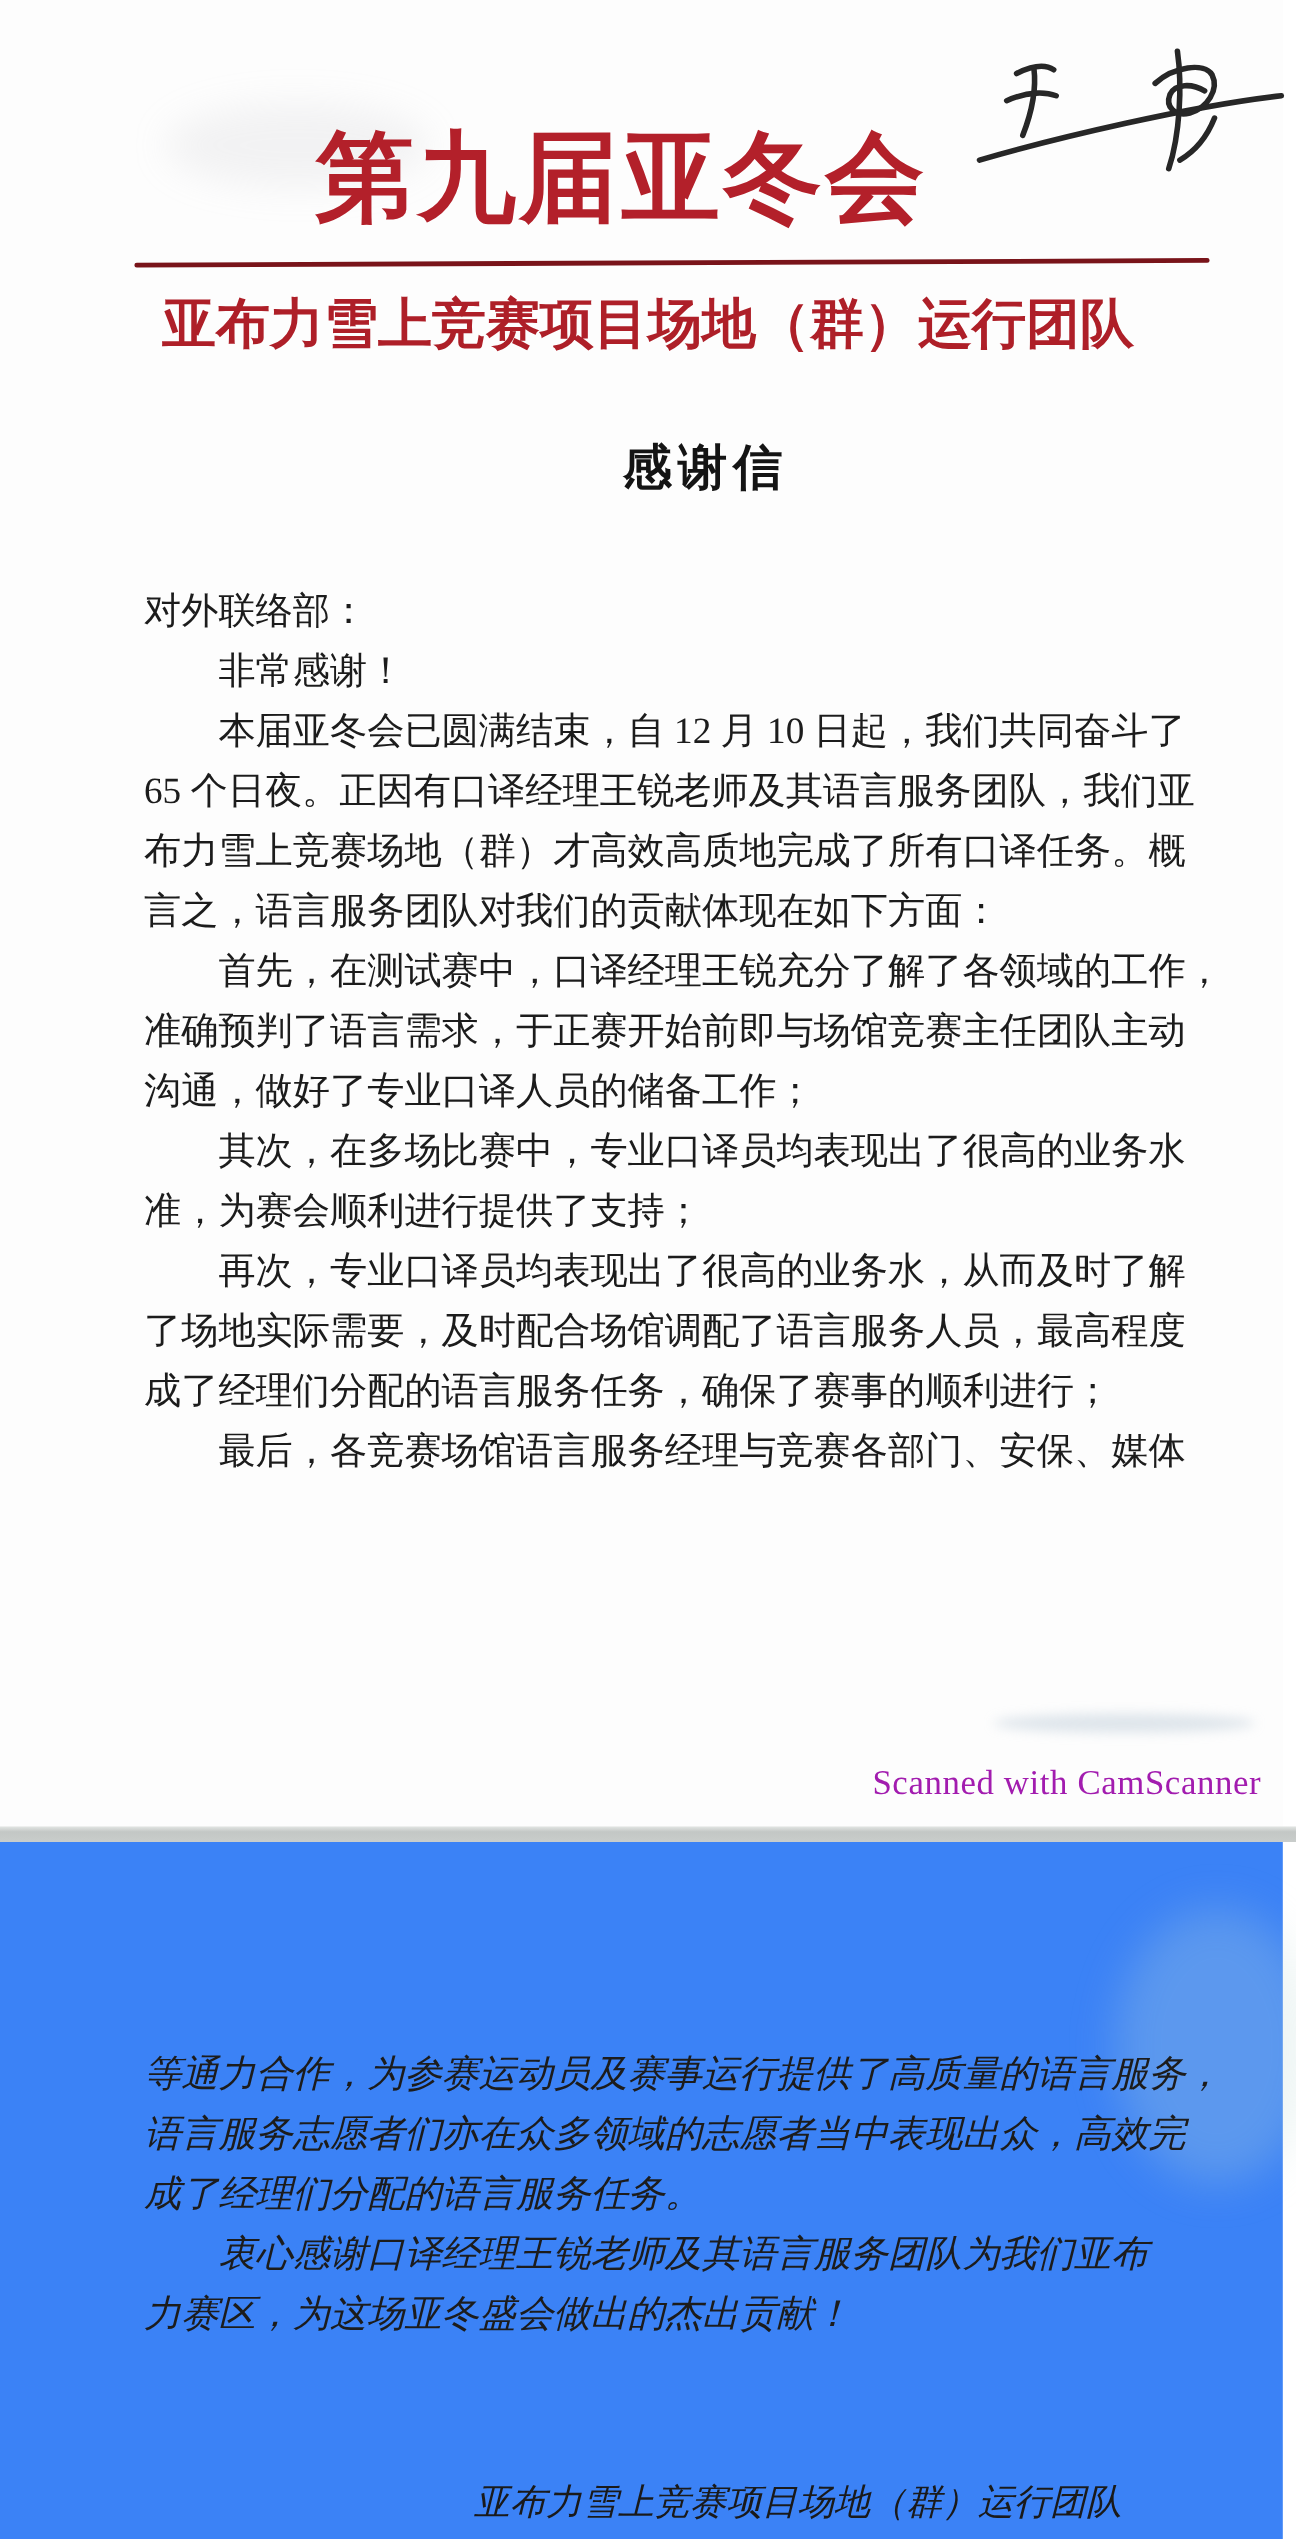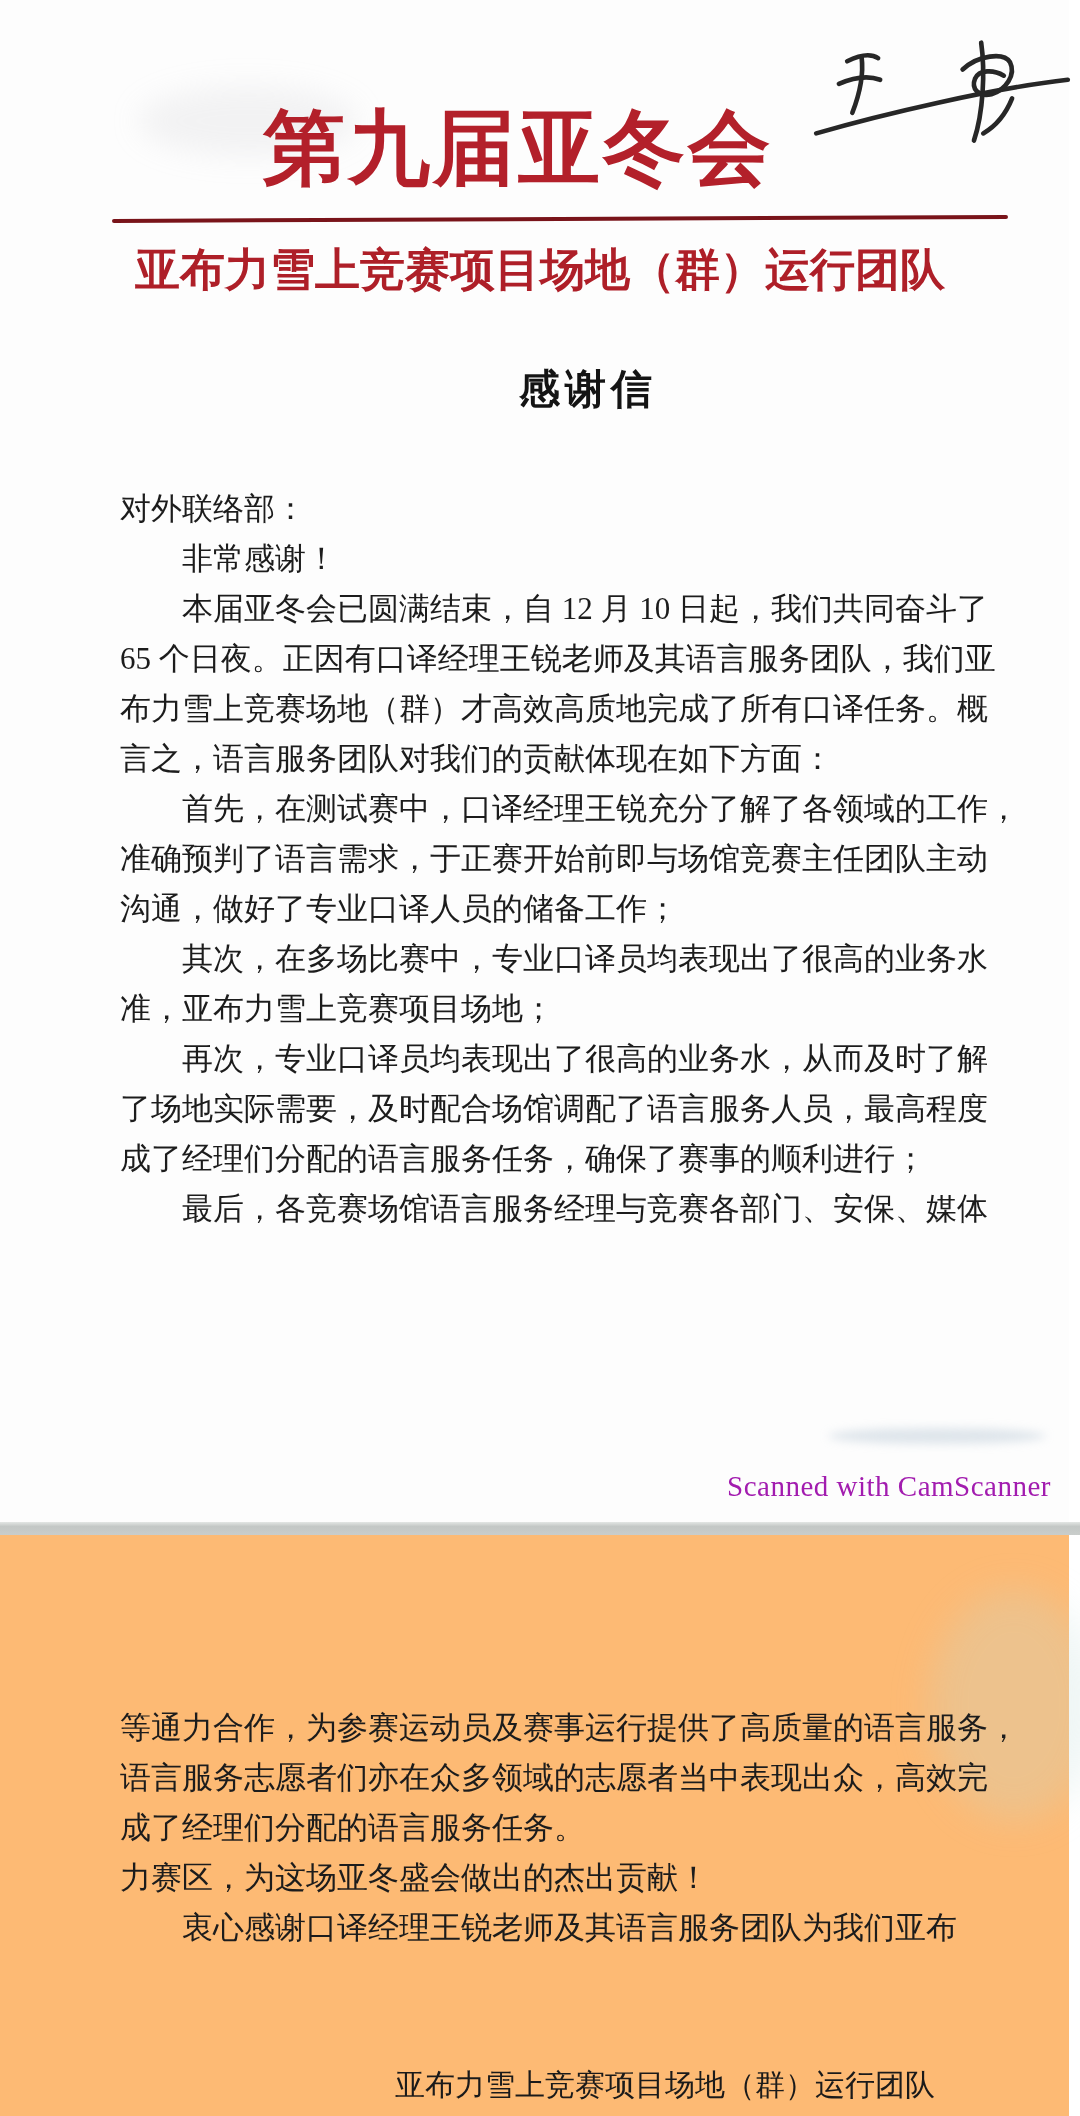--- a/index.html
+++ b/index.html
@@ -4,21 +4,21 @@
 <style>
   html, body { margin:0; padding:0; }
   body {
     width:1080px; height:2116px; position:relative; overflow:hidden;
     background:#ffffff;
     font-family:"Liberation Serif","DejaVu Serif",serif;
     color:#1c1c1c;
   }
   .page { position:absolute; left:0; width:1069px; background:#fdfdfd; }
   #page1 { top:0; height:1522px; }
-  #page2 { top:1535px; height:581px; background:#fdba74; }
+  #page2 { top:1535px; height:581px; background:#3b82f6;font-style:italic; }
 
   .divider {
     position:absolute; top:1522px; left:0; width:1080px; height:13px;
     background:linear-gradient(180deg,#e3e6e4 0%, #c3c7c5 35%, #c9cdcb 100%);
   }
 
   .org-title {
     position:absolute; top:94px; left:0; width:1080px; text-align:center;
     font-size:82px; font-weight:bold; color:#b3202a; letter-spacing:3px;
     transform:translateX(-22px); white-space:nowrap;
@@ -102,21 +102,21 @@
       <div class="line">对外联络部：</div>
       <div class="line indent">非常感谢！</div>
       <div class="line indent">本届亚冬会已圆满结束，自 12 月 10 日起，我们共同奋斗了</div>
       <div class="line">65 个日夜。正因有口译经理王锐老师及其语言服务团队，我们亚</div>
       <div class="line">布力雪上竞赛场地（群）才高效高质地完成了所有口译任务。概</div>
       <div class="line">言之，语言服务团队对我们的贡献体现在如下方面：</div>
       <div class="line indent">首先，在测试赛中，口译经理王锐充分了解了各领域的工作，</div>
       <div class="line">准确预判了语言需求，于正赛开始前即与场馆竞赛主任团队主动</div>
       <div class="line">沟通，做好了专业口译人员的储备工作；</div>
       <div class="line indent">其次，在多场比赛中，专业口译员均表现出了很高的业务水</div>
-      <div class="line">准，亚布力雪上竞赛项目场地；</div>
+      <div class="line">准，为赛会顺利进行提供了支持；</div>
       <div class="line indent">再次，专业口译员均表现出了很高的业务水，从而及时了解</div>
       <div class="line">了场地实际需要，及时配合场馆调配了语言服务人员，最高程度</div>
       <div class="line">成了经理们分配的语言服务任务，确保了赛事的顺利进行；</div>
       <div class="line indent">最后，各竞赛场馆语言服务经理与竞赛各部门、安保、媒体</div>
     </div>
 
   <div class="smudge"></div>
 
   <div class="watermark">Scanned with CamScanner</div>
 </div>
@@ -124,18 +124,18 @@
 <div class="divider"></div>
 
 <div class="page" id="page2">
 
   <div class="haze"></div>
 
   <div class="body-block" id="body2">
       <div class="line">等通力合作，为参赛运动员及赛事运行提供了高质量的语言服务，</div>
       <div class="line">语言服务志愿者们亦在众多领域的志愿者当中表现出众，高效完</div>
       <div class="line">成了经理们分配的语言服务任务。</div>
+      <div class="line indent">衷心感谢口译经理王锐老师及其语言服务团队为我们亚布</div>
       <div class="line">力赛区，为这场亚冬盛会做出的杰出贡献！</div>
-      <div class="line indent">衷心感谢口译经理王锐老师及其语言服务团队为我们亚布</div>
     </div>
 
   <div class="closing">亚布力雪上竞赛项目场地（群）运行团队</div>
 </div>
 
 </body></html>

